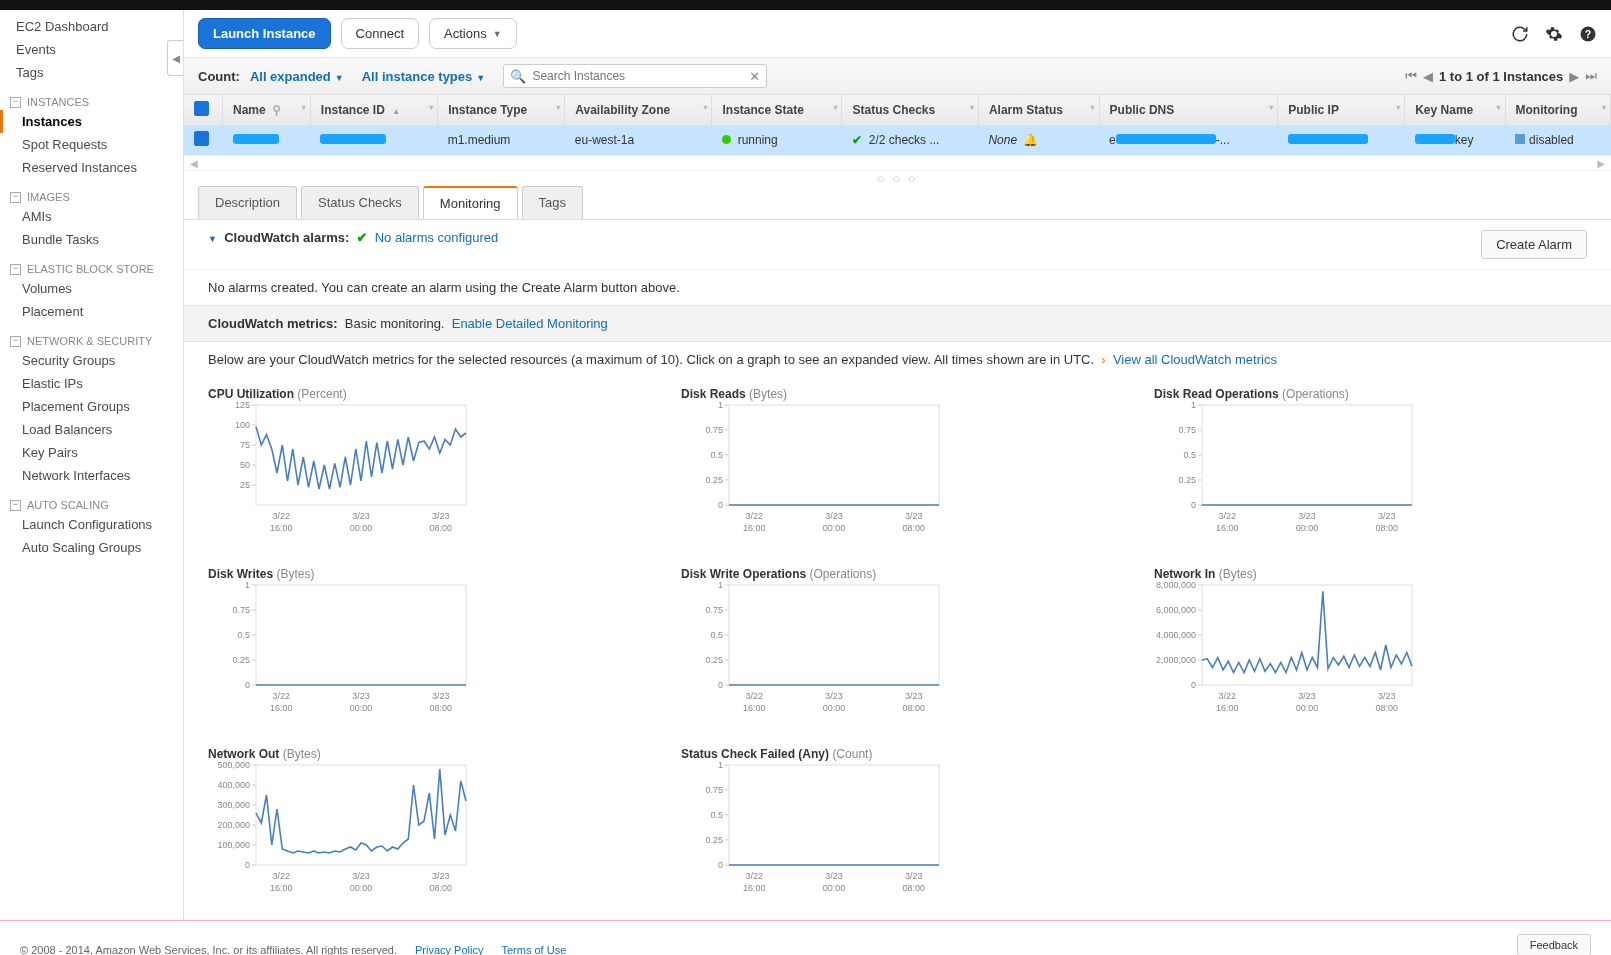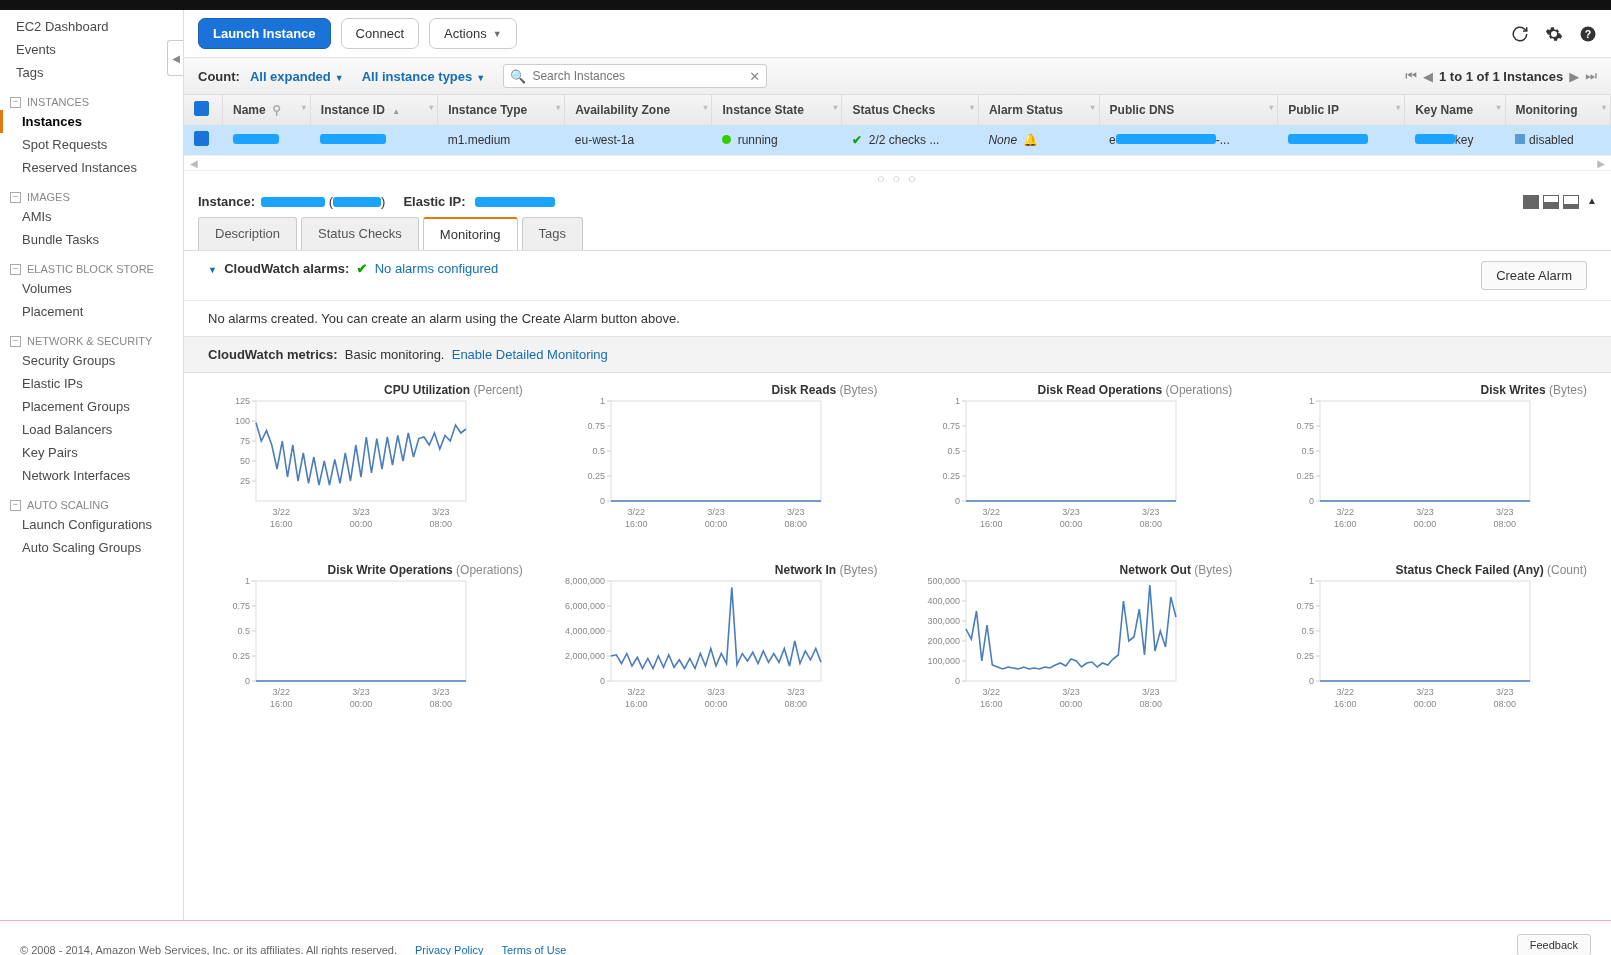--- a/index.html
+++ b/index.html
@@ -221,24 +221,23 @@
   .right { float:right; }
   .create-alarm-btn {
     float:right;border:1px solid #ccc;border-radius:3px;background:#fafafa;
     padding:6px 14px;cursor:pointer;
   }
   select.period { padding:2px 4px; font-size:12px;}
   .refresh-round{display:inline-flex;width:22px;height:22px;border:1px solid #ccc;border-radius:50%;align-items:center;justify-content:center;margin-left:8px;cursor:pointer;}
   
   .charts {
     display:grid;
-    grid-template-columns: repeat(4, 1fr);
+    grid-template-columns: repeat(3, 1fr);
     gap: 30px 40px;
     padding: 10px 24px 20px 24px;
-    text-align: right;
   }
   .chart .title { font-size:12px;}
   .chart .title b { color:#333;}
   .chart .title span { color:#888;}
   .chart svg { border:none; display:block; }
   
   .footer {
     height:35px;border-top:1px solid #f9a8d4;display:flex;align-items:flex-end;
     padding:0 20px;font-size:11px;color:#666;background:#fff;
   }
@@ -370,34 +369,20 @@
     </table>
     </div>
 
     <div class="hscroll-rail">
         <span>◀</span>
         <span style="margin-left:auto">▶</span>
       </div>
     <div style="text-align:center"><span class="grip">○ ○ ○</span></div>
 
     <div class="details">
-      <div class="details-hdr">
-        <b>Instance:</b>
-        <span class="redact" style="width:64px"></span>
-        &nbsp;(<span class="redact" style="width:48px"></span>)
-        &nbsp;&nbsp;&nbsp;&nbsp;
-        <b>Elastic IP:</b>
-        &nbsp;<span class="redact" style="width:80px"></span>
-        <div class="panel-view-icons">
-          <div class="pvicon full"></div>
-          <div class="pvicon half"></div>
-          <div class="pvicon quart"></div>
-          <span class="caret-up">▲</span>
-        </div>
-      </div>
 
       <div class="tabs" id="tabs">
           <div class="tab">Description</div>
           <div class="tab">Status Checks</div>
           <div class="tab active">Monitoring</div>
           <div class="tab">Tags</div>
         </div>
 
       <div class="section" style="border-bottom:1px solid #eee;overflow:hidden;">
         <div class="create-alarm-btn">Create Alarm</div>
@@ -408,20 +393,25 @@
       </div>
 
       <div class="section">No alarms created. You can create an alarm using the Create Alarm button above.</div>
 
       <div class="section grey" style="overflow:hidden;">
         <b>CloudWatch metrics:</b>
         &nbsp;<span>Basic monitoring.</span>
         &nbsp;<span class="link">Enable Detailed Monitoring</span>
       </div>
 
+      <div class="section">
+        <span>Below are your CloudWatch metrics for the selected resources (a maximum of 10). Click on a graph to see an expanded view. All times shown are in UTC.</span>
+        &nbsp;<span style="color:#e47911">›</span>&nbsp;
+        <span class="link">View all CloudWatch metrics</span>
+      </div>
 
       <div class="charts" id="charts">
           <div class="chart">
             <div class="title"><b>CPU Utilization</b> <span>(Percent)</span></div>
             <svg width="260" height="136">
               <line x1="44" x2="48" y1="84" y2="84" stroke="#ccc"></line>
               <text x="42" y="87" text-anchor="end" font-size="9" fill="#888">25</text>
               <line x1="44" x2="48" y1="64" y2="64" stroke="#ccc"></line>
               <text x="42" y="67" text-anchor="end" font-size="9" fill="#888">50</text>
               <line x1="44" x2="48" y1="44" y2="44" stroke="#ccc"></line>

